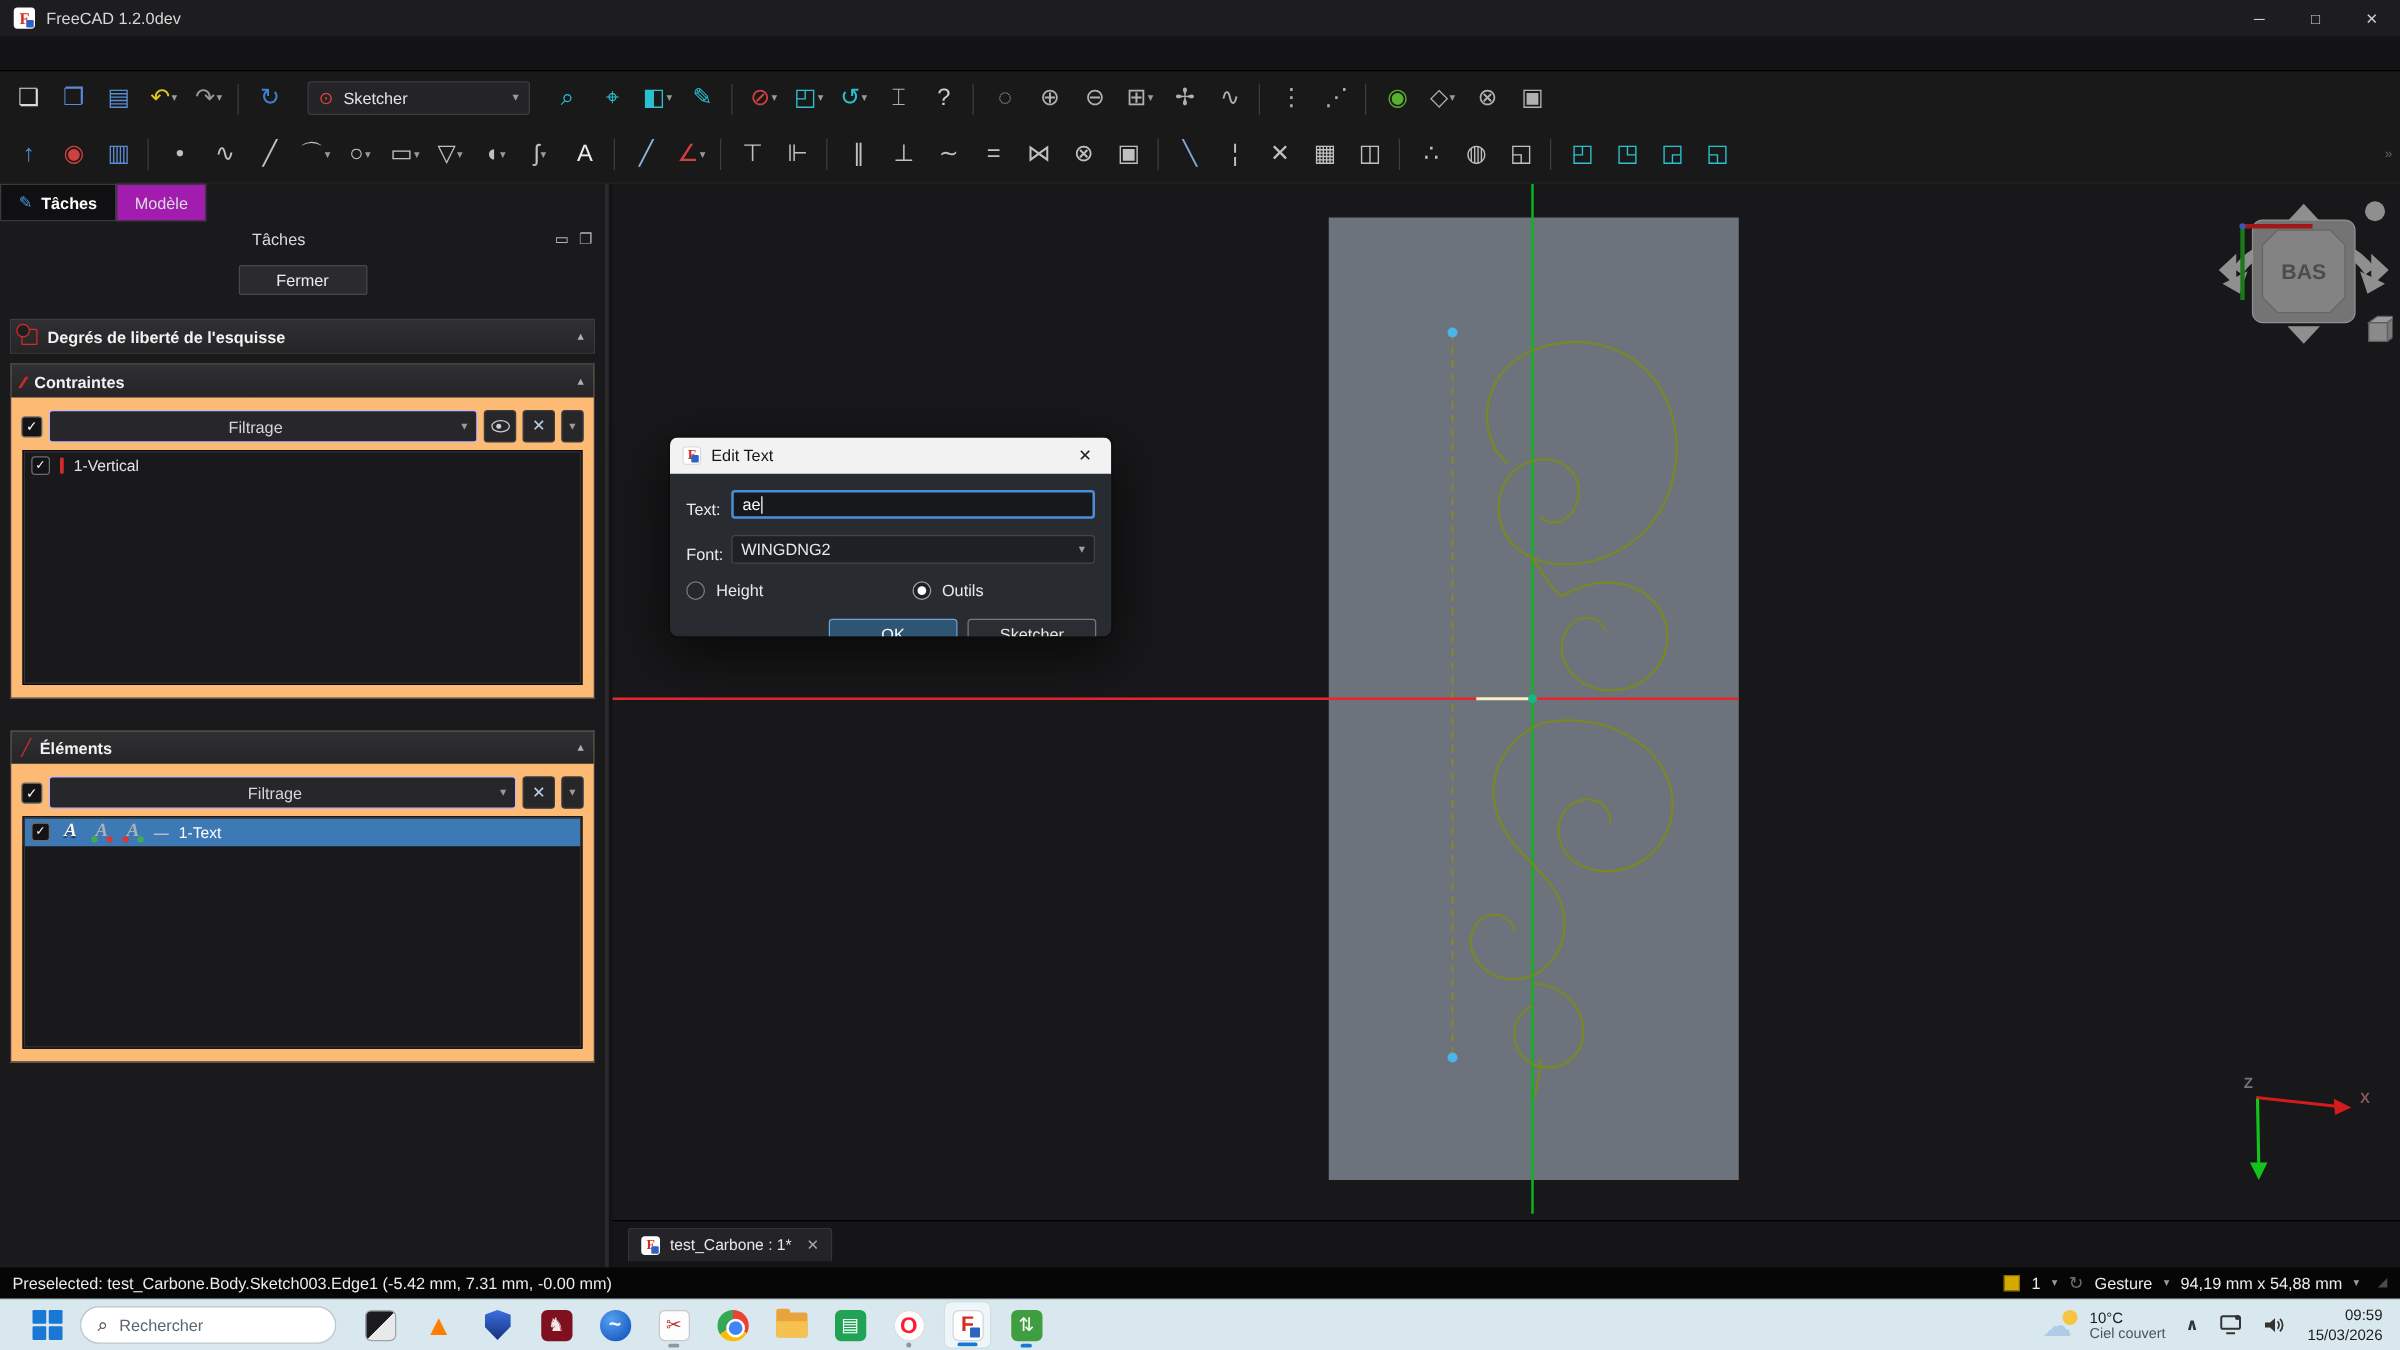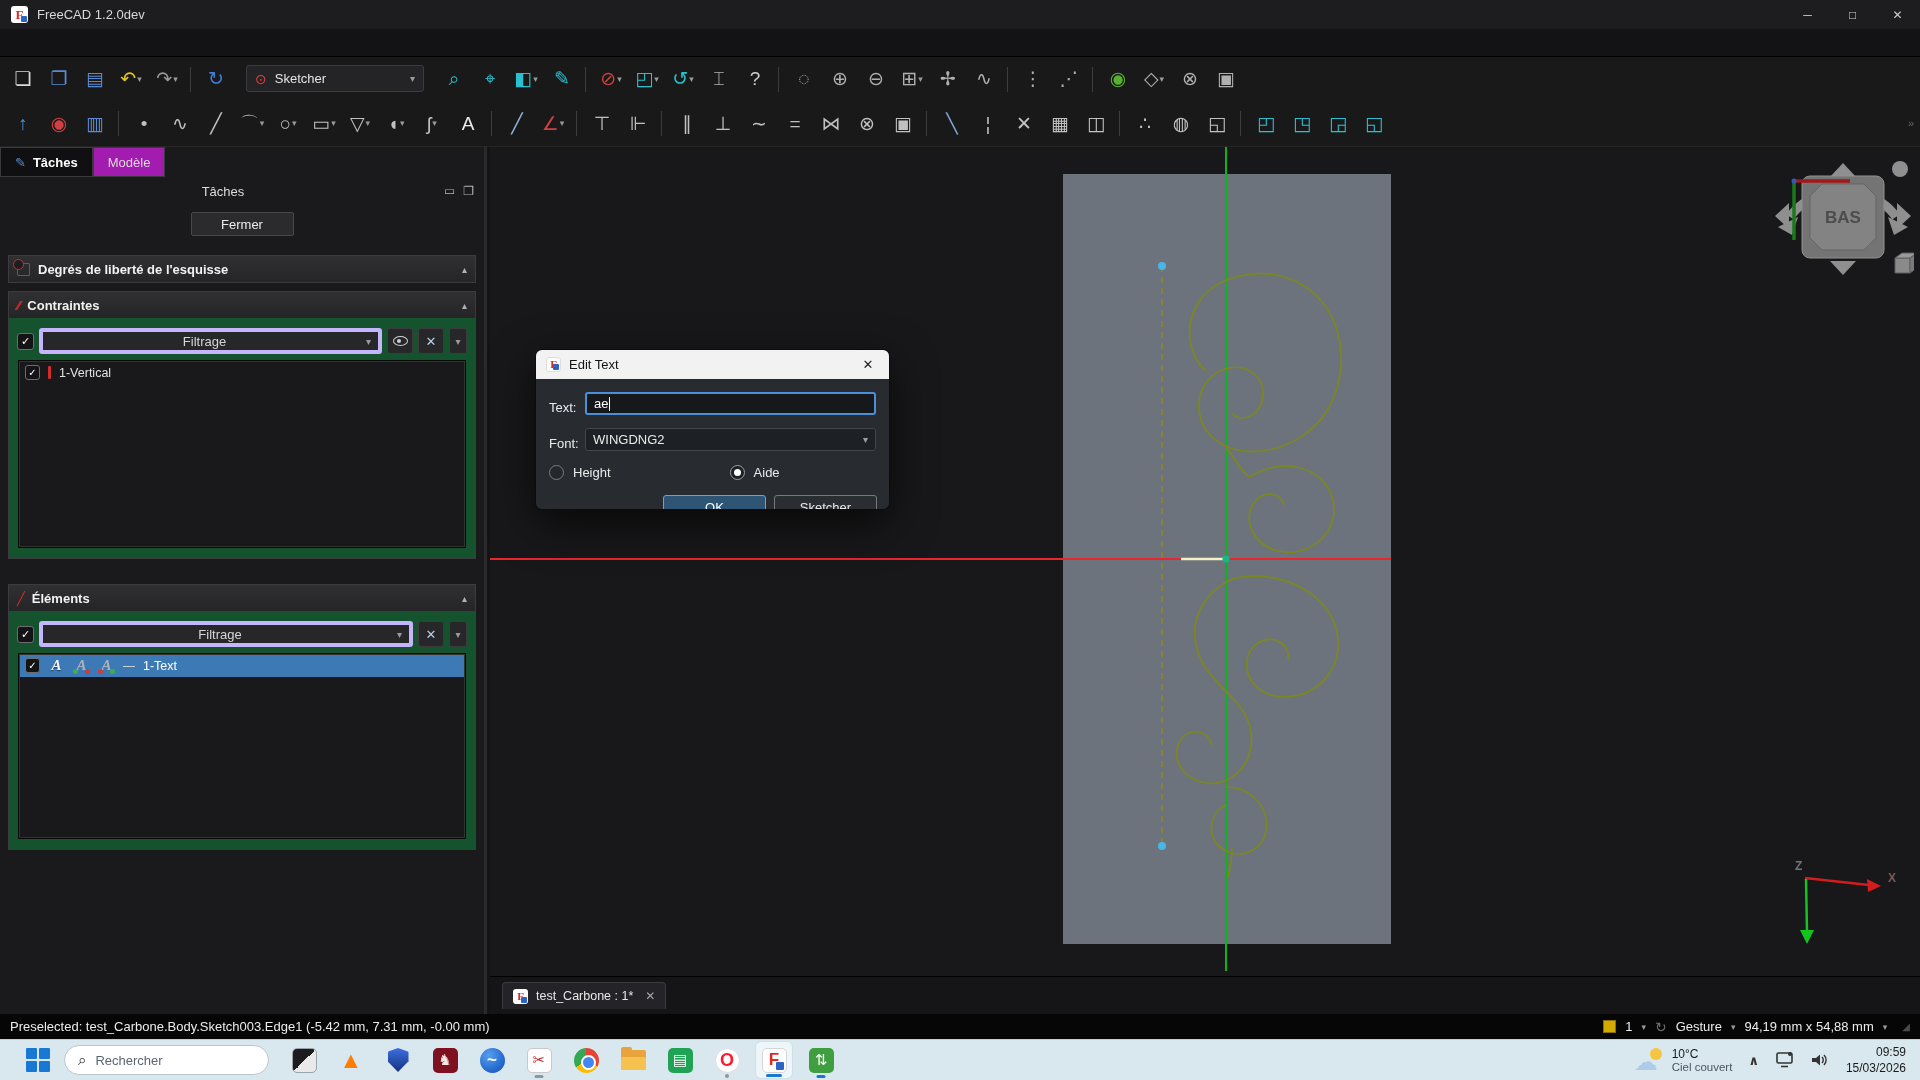--- a/index.html
+++ b/index.html
@@ -37,31 +37,31 @@
   #panel{left:0;top:147px;width:487px;height:867px;background:#1a1a1c;border-right:3px solid #2a2a2c}
   #panel-tabs{display:flex;height:30px}
   .ptab{display:flex;align-items:center;gap:7px;padding:0 14px;font-size:13px;border:1px solid #3a3a3a;color:#dcdcdc}
   .ptab.active{background:#101012;font-weight:bold;color:#fff}
   .ptab:not(.active){background:#a21caf}
   .ptab .pic{color:#4a90d9;font-size:13px}
   #panel-head{display:flex;align-items:center;height:28px;padding:0 10px}
   #panel-title{flex:1;text-align:center;color:#dcdcdc;font-size:13px}
   .phic{color:#b5b5b5;font-size:12px;margin-left:8px}
   #fermer{display:block;margin:7px auto 0;width:103px;height:24px;background:#2b2b2e;border:1px solid #474749;border-radius:2px;color:#ededed;font-size:13px}
-  .section{margin:8px 8px 0;border:1px solid #3c3c3e;background:#14532d}
+  .section{margin:8px 8px 0;border:1px solid #3c3c3e;background:#fdba74}
   .section.first{margin-top:19px}
   .sec-head{display:flex;align-items:center;height:26px;padding:0 8px;background:linear-gradient(#303032,#252527);gap:8px}
   .sec-title{flex:1;color:#f2f2f2;font-size:13px;font-weight:bold}
   .sec-arrow{color:#aeb2b6;font-size:10px}
   .sic{color:#d42a2a;font-weight:bold;font-size:13px;letter-spacing:-1px}
   .sic-dof{position:relative;width:13px;height:13px;border:1.5px solid #d42a2a;border-radius:1px}
   .sic-dof::after{content:"";position:absolute;left:-5px;top:-5px;width:9px;height:9px;border:1.5px solid #d42a2a;border-radius:50%;background:#1e1e20}
   .filter-row{display:flex;align-items:center;margin:10px 8px 6px;gap:5px}
   .cb{position:relative;width:17px;height:17px;background:#141416;border:1px solid #6d6d6f;border-radius:3px;color:#fff;font-size:11px;display:flex;align-items:center;justify-content:center;flex:none}
-  .combo{flex:1;display:flex;align-items:center;height:26px;background:#27272a;border:4px solid #c4b5fd;border-radius:3px;color:#d6d6d6;font-size:13px}
+  .combo{flex:1;display:flex;align-items:center;height:26px;background:#27272a;border:1px solid #c4b5fd;border-radius:3px;color:#d6d6d6;font-size:13px}
   .combo .cval{flex:1;text-align:center}
   .combo .dd{color:#9a9a9a;font-size:10px;margin-right:7px}
   .sqbtn{width:26px;height:26px;background:#27272a;border:1px solid #3c3c40;border-radius:3px;display:flex;align-items:center;justify-content:center;color:#b9cfe6;font-size:13px;flex:none}
   .sqbtn.narrow{width:18px;color:#9a9a9a;font-size:10px}
   .eye{position:relative;width:15px;height:10px;border:1.6px solid #cfcfcf;border-radius:50%}
   .eye::after{content:"";position:absolute;left:3.6px;top:1.6px;width:4px;height:4px;border-radius:50%;background:#cfcfcf}
   .listbox{margin:4px 9px 10px;background:#19191b;border:1px solid #0a0a0a;outline:1px solid #333;outline-offset:-2px}
   .lb-constraints{height:188px}
   .lb-elements{height:186px}
   .lrow{display:flex;align-items:center;height:23px;gap:8px;padding:0 6px;color:#e2e2e2;font-size:12.5px}
@@ -696,21 +696,21 @@
         <span class="dd">▾</span>
       </span>
     </div>
     <div class="radio-row">
       <span class="radio">
         <span class="rdo"></span>
         <span>Height</span>
       </span>
       <span class="radio w">
         <span class="rdo sel"></span>
-        <span>Aide</span>
+        <span>Outils</span>
       </span>
     </div>
     <div class="btn-row">
       <button class="dbtn" id="btn-ok">OK</button>
       <button class="dbtn" id="btn-cancel">Sketcher</button>
     </div>
   </div>
 
 </div>
 

